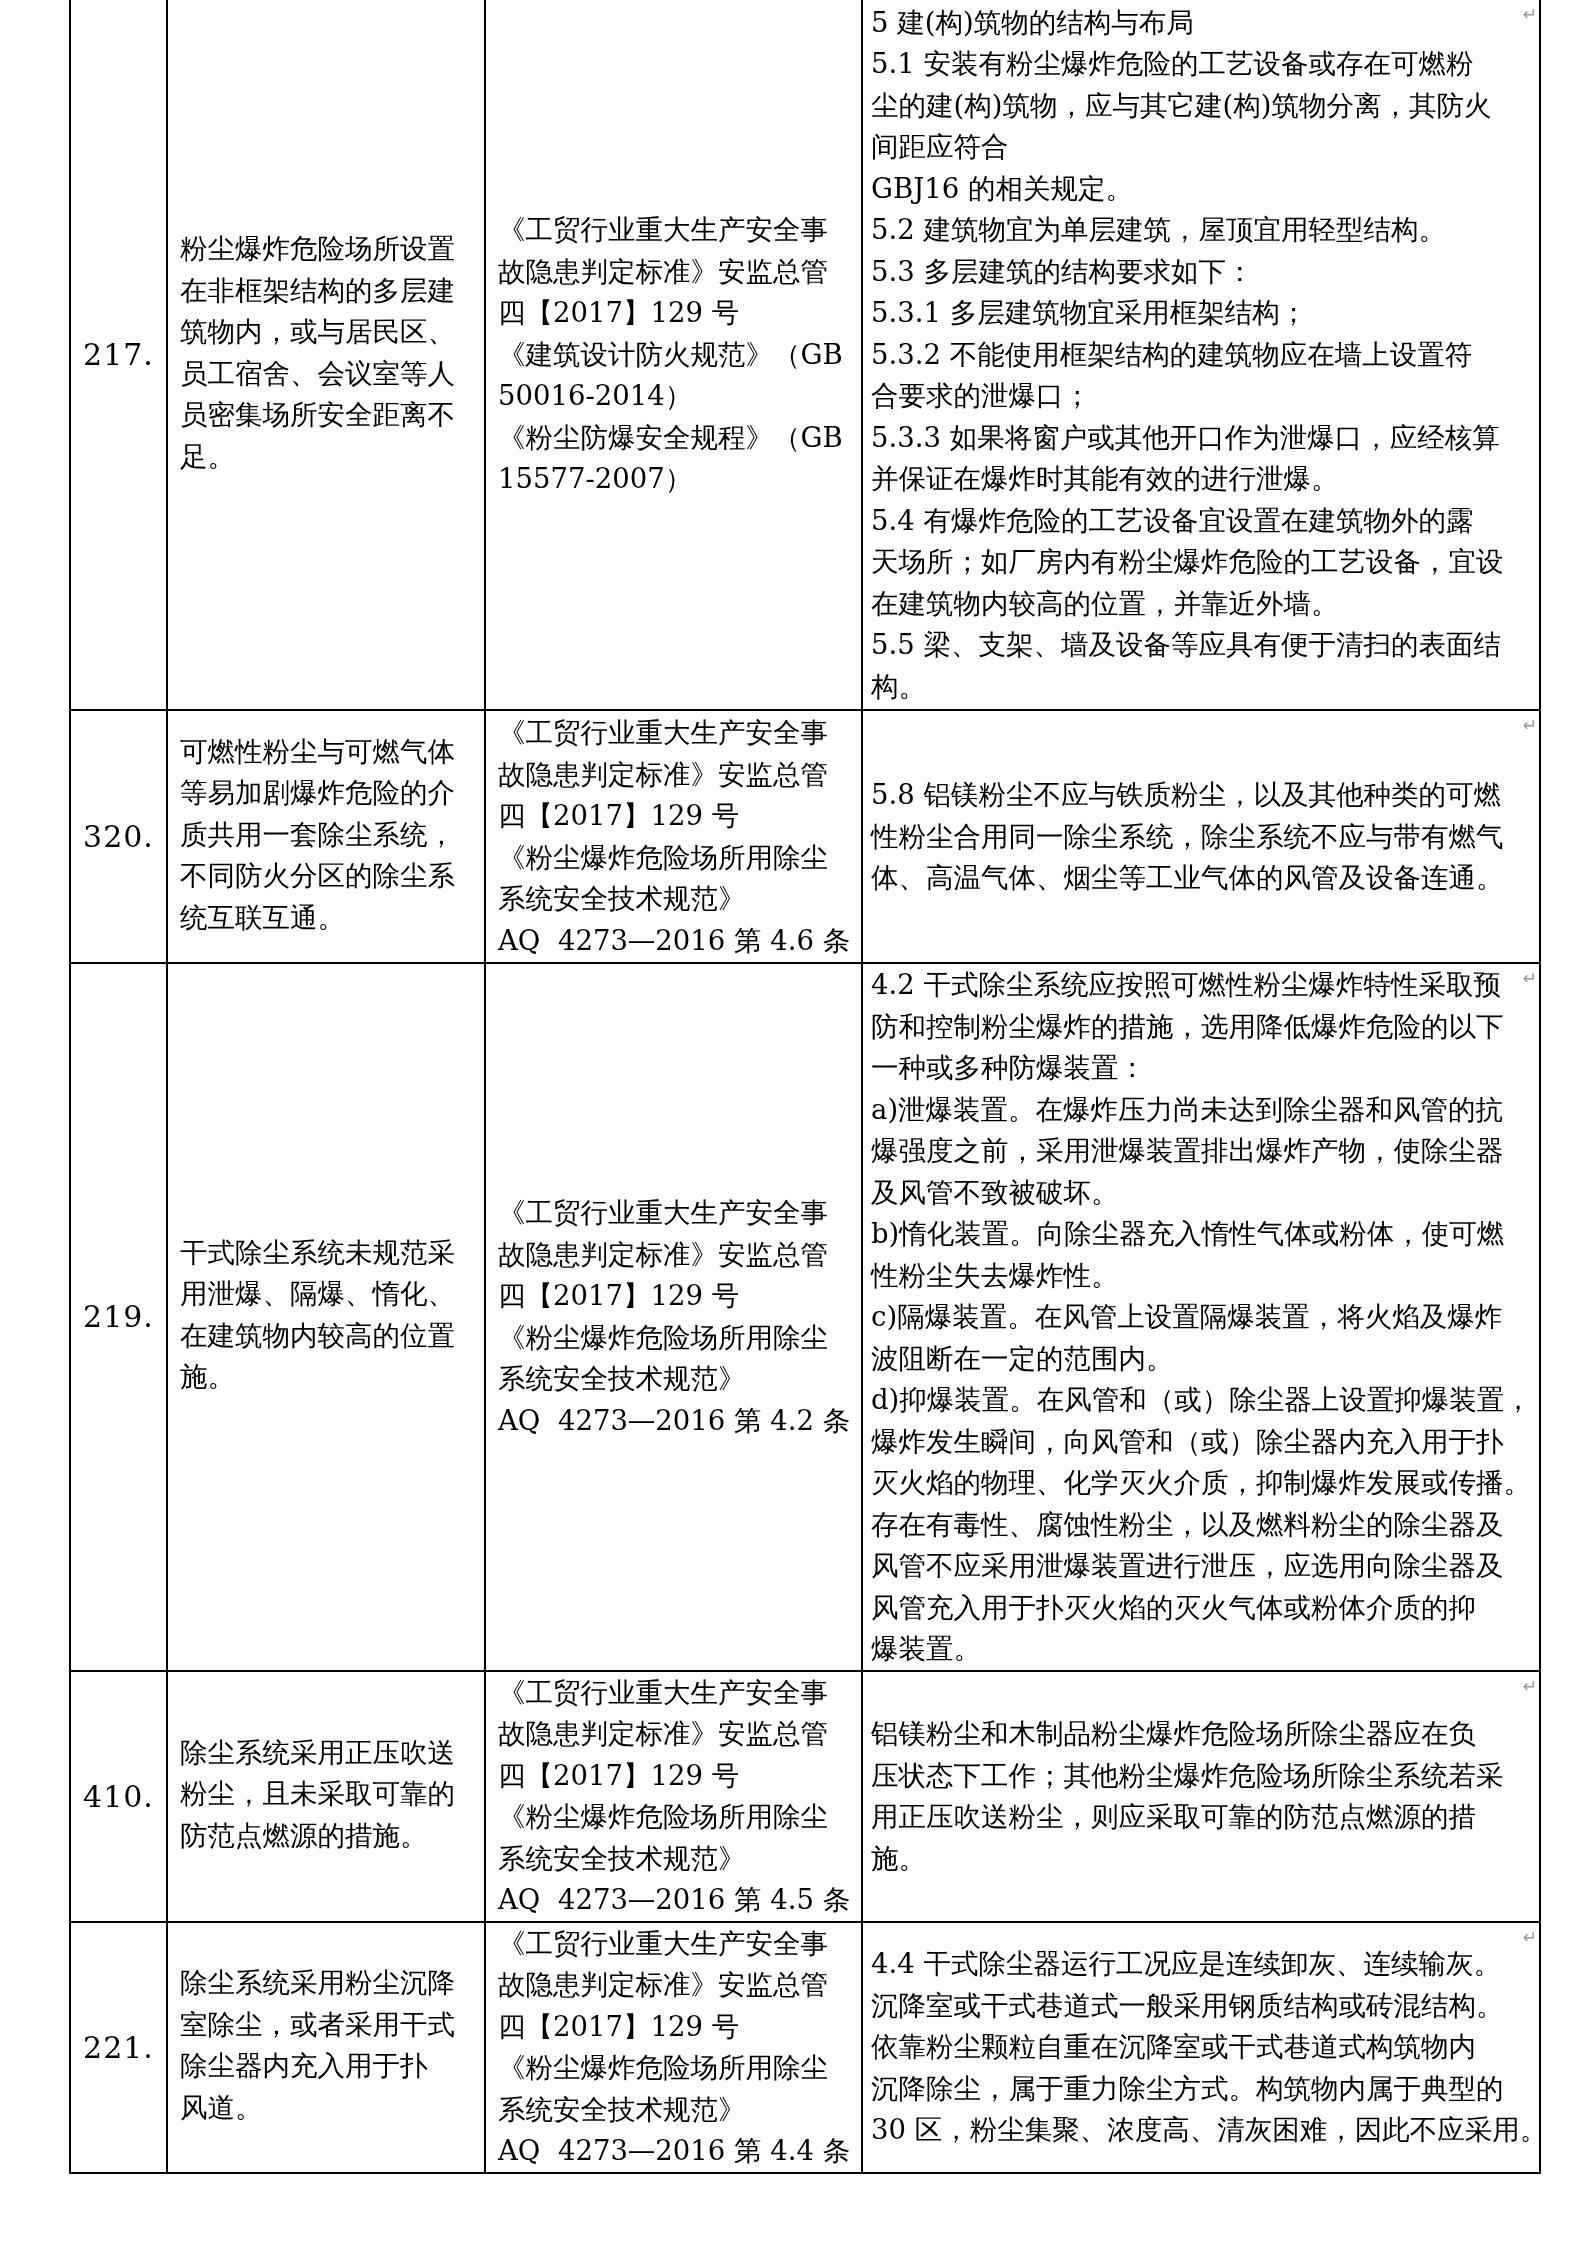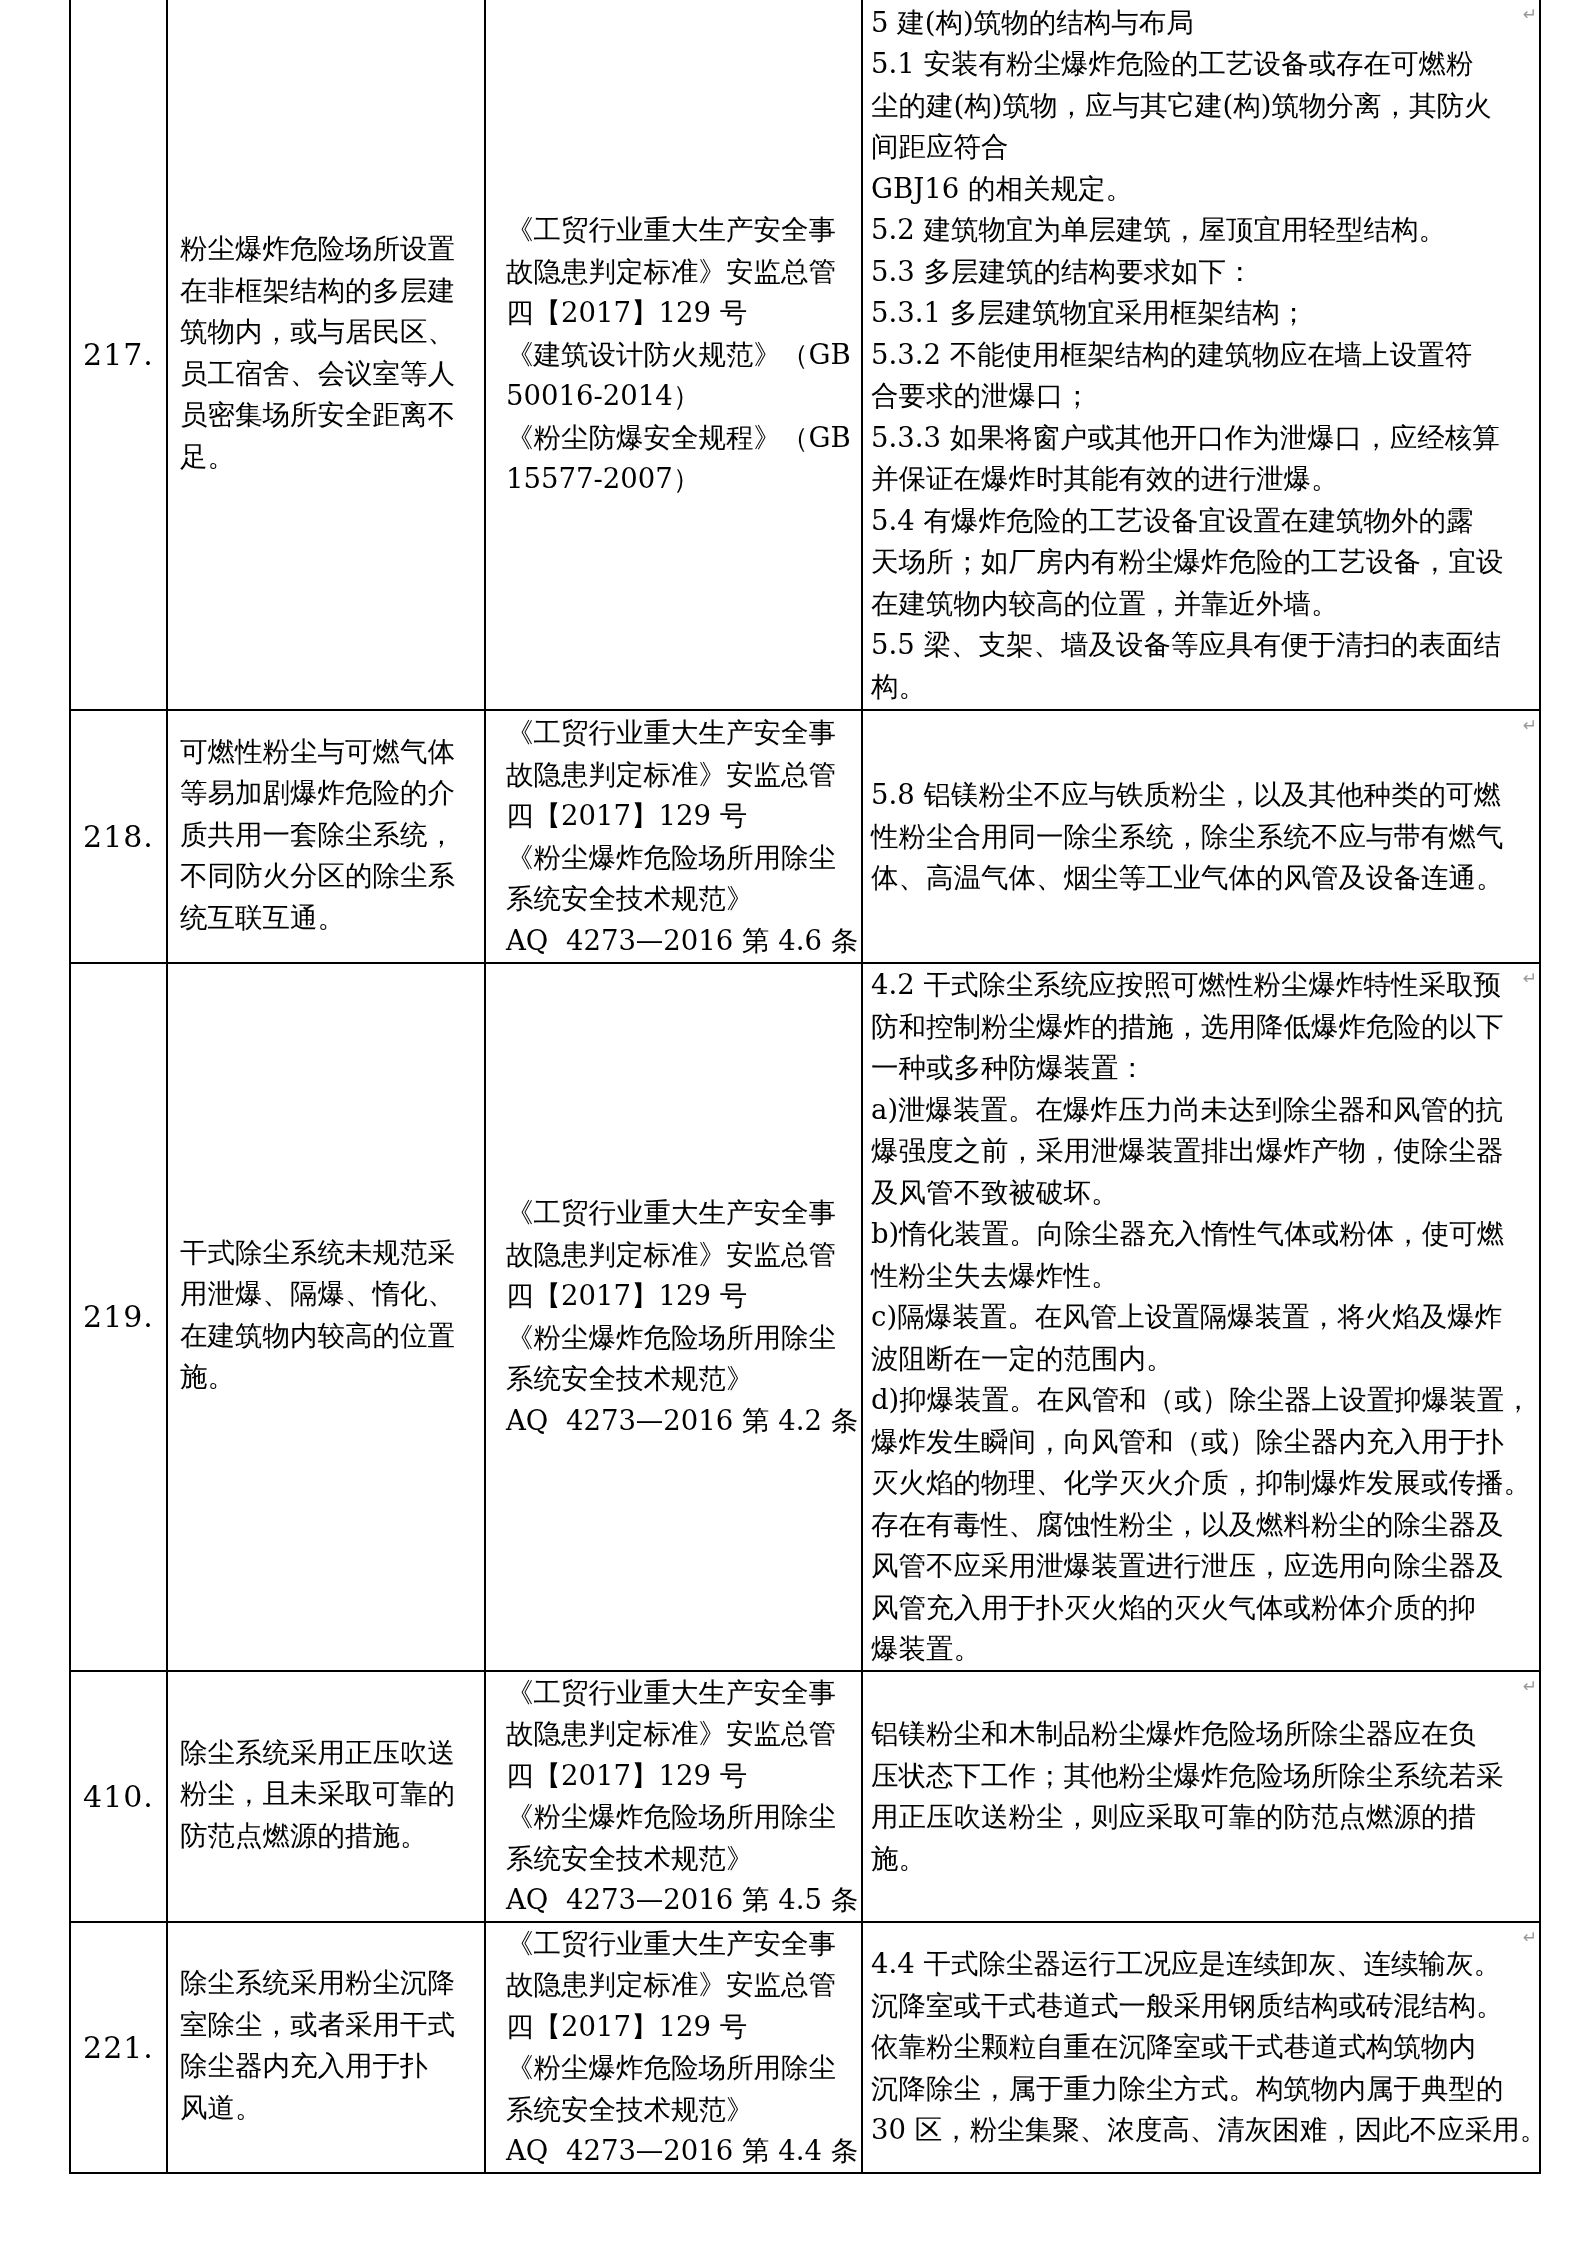--- a/index.html
+++ b/index.html
@@ -47,21 +47,21 @@
     white-space: pre;          
     font-size: 27.5px;
     line-height: 41.5px;
   }
   td.num {
     text-align: center;
     font-size: 30px;
     letter-spacing: 1px;
   }
   td.desc .cell-text   { padding-left: 12px; font-family: Liberation Mono, monospace; }
-  td.ref  .cell-text   { padding-left: 20px;  }
+  td.ref  .cell-text   { padding-left: 12px;  }
   td.detail            { position: relative; }
   td.detail .cell-text { padding-left: 8px; padding-right: 0; }
 
   .break-mark {
     position: absolute;
     top: 6px;
     right: 2px;
     font-size: 17px;
     line-height: 17px;
     color: #9a9a9a;
@@ -115,21 +115,21 @@
 并保证在爆炸时其能有效的进行泄爆。
 5.4 有爆炸危险的工艺设备宜设置在建筑物外的露
 天场所；如厂房内有粉尘爆炸危险的工艺设备，宜设
 在建筑物内较高的位置，并靠近外墙。
 5.5 梁、支架、墙及设备等应具有便于清扫的表面结
 构。</div>
         </td>
   </tr>
 
   <tr class="h-218">
-    <td class="num"><span>218.</span></td>
+    <td class="num"><span>320.</span></td>
     <td class="desc">
           <div class="cell-text">可燃性粉尘与可燃气体
 等易加剧爆炸危险的介
 质共用一套除尘系统，
 不同防火分区的除尘系
 统互联互通。</div>
         </td>
     <td class="ref">
           <div class="cell-text">《工贸行业重大生产安全事
 故隐患判定标准》安监总管

